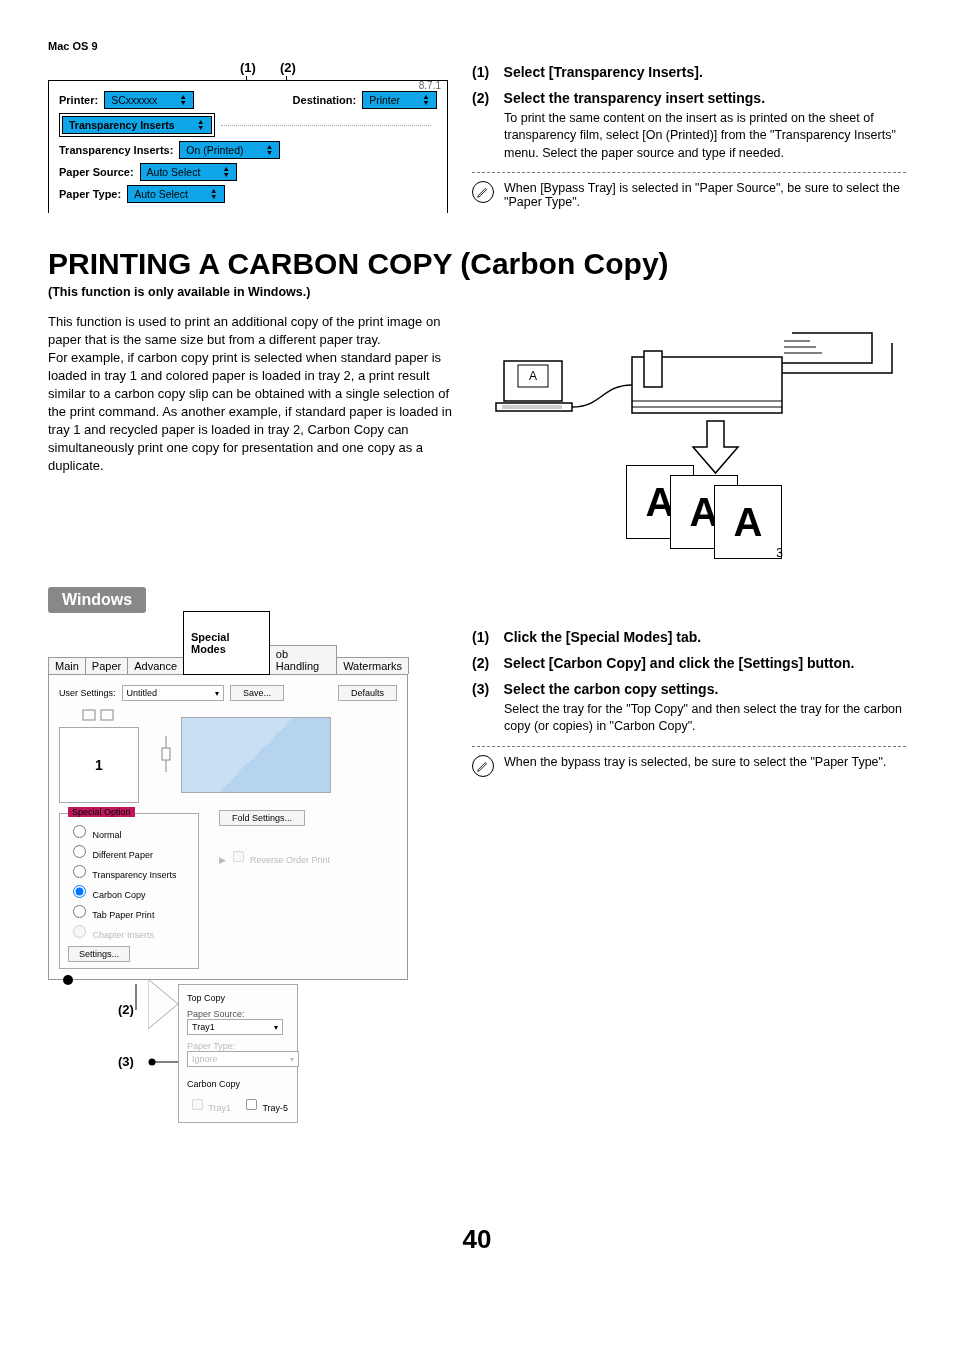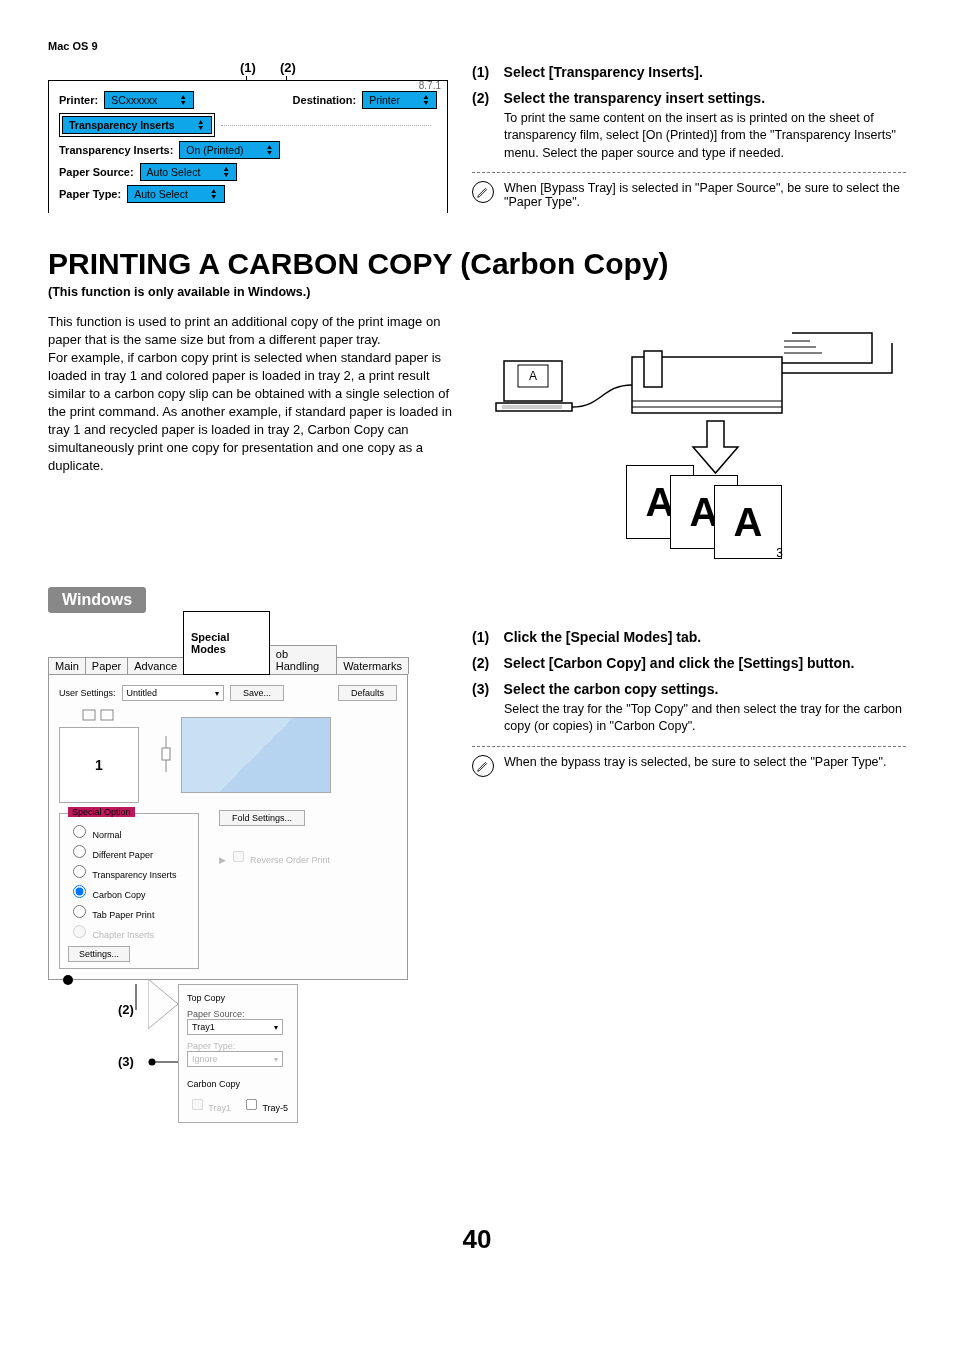--- a/index.html
+++ b/index.html
@@ -366,21 +366,21 @@
 
       <div class="popup-box">
         <div>Top Copy</div>
         <div class="field-label">Paper Source:</div>
         <div class="combo" style="width:96px;">
           <span>Tray1</span>
           <span style="flex:1"></span>
             <span style="font-size:8px;">▾</span>
         </div>
         <div class="field-label disabled">Paper Type:</div>
-        <div class="combo disabled" style="width:96px; color:#bbb;">
+        <div class="combo disabled" style="width:112px; color:#bbb;">
           <span>Ignore</span>
           <span style="flex:1"></span>
             <span style="font-size:8px;">▾</span>
         </div>
         <div style="margin-top:12px;">Carbon Copy</div>
         <div class="checkbox-row">
           <span style="color:#bbb;"><input type="checkbox" disabled="" style=""> <span>Tray1</span></span>
           &nbsp;&nbsp;
           <span><input type="checkbox" style=""> <span>Tray-5</span></span>
         </div>

